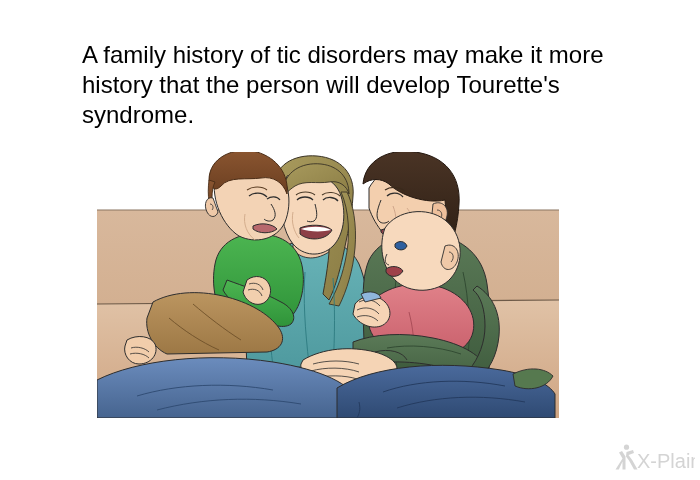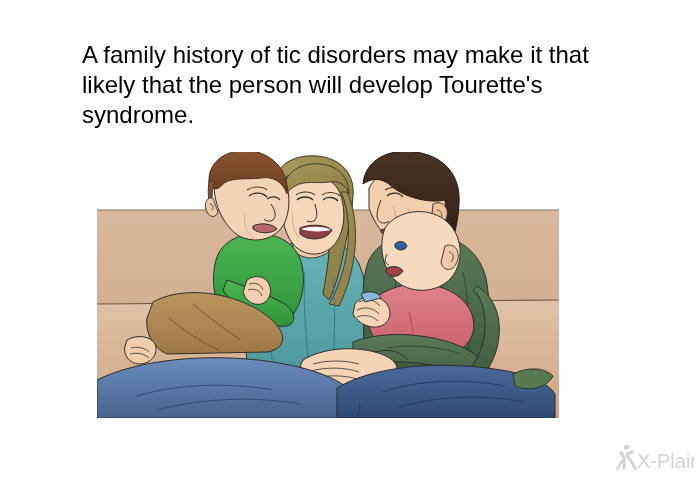--- a/index.html
+++ b/index.html
@@ -57,21 +57,21 @@
     width: 82px;
     height: 32px;
   }
   #logo svg { display:block; width:100%; height:100%; }
 </style>
 </head>
 <body>
 
 <div id="page">
 
-  <div id="caption">A family history of tic disorders may make it that likely that the person will develop Tourette's syndrome.</div>
+  <div id="caption">A family history of tic disorders may make it more history that the person will develop Tourette's syndrome.</div>
 
   <div id="illustration">
     <svg viewBox="0 0 462 266" xmlns="http://www.w3.org/2000/svg">
       <defs>
         <linearGradient id="couchG" x1="0" y1="0" x2="0" y2="1">
           <stop offset="0" stop-color="#d8b89c"></stop>
           <stop offset="1" stop-color="#cda684"></stop>
         </linearGradient>
         <linearGradient id="couchSeatG" x1="0" y1="0" x2="0" y2="1">
           <stop offset="0" stop-color="#e0c2a6"></stop>

